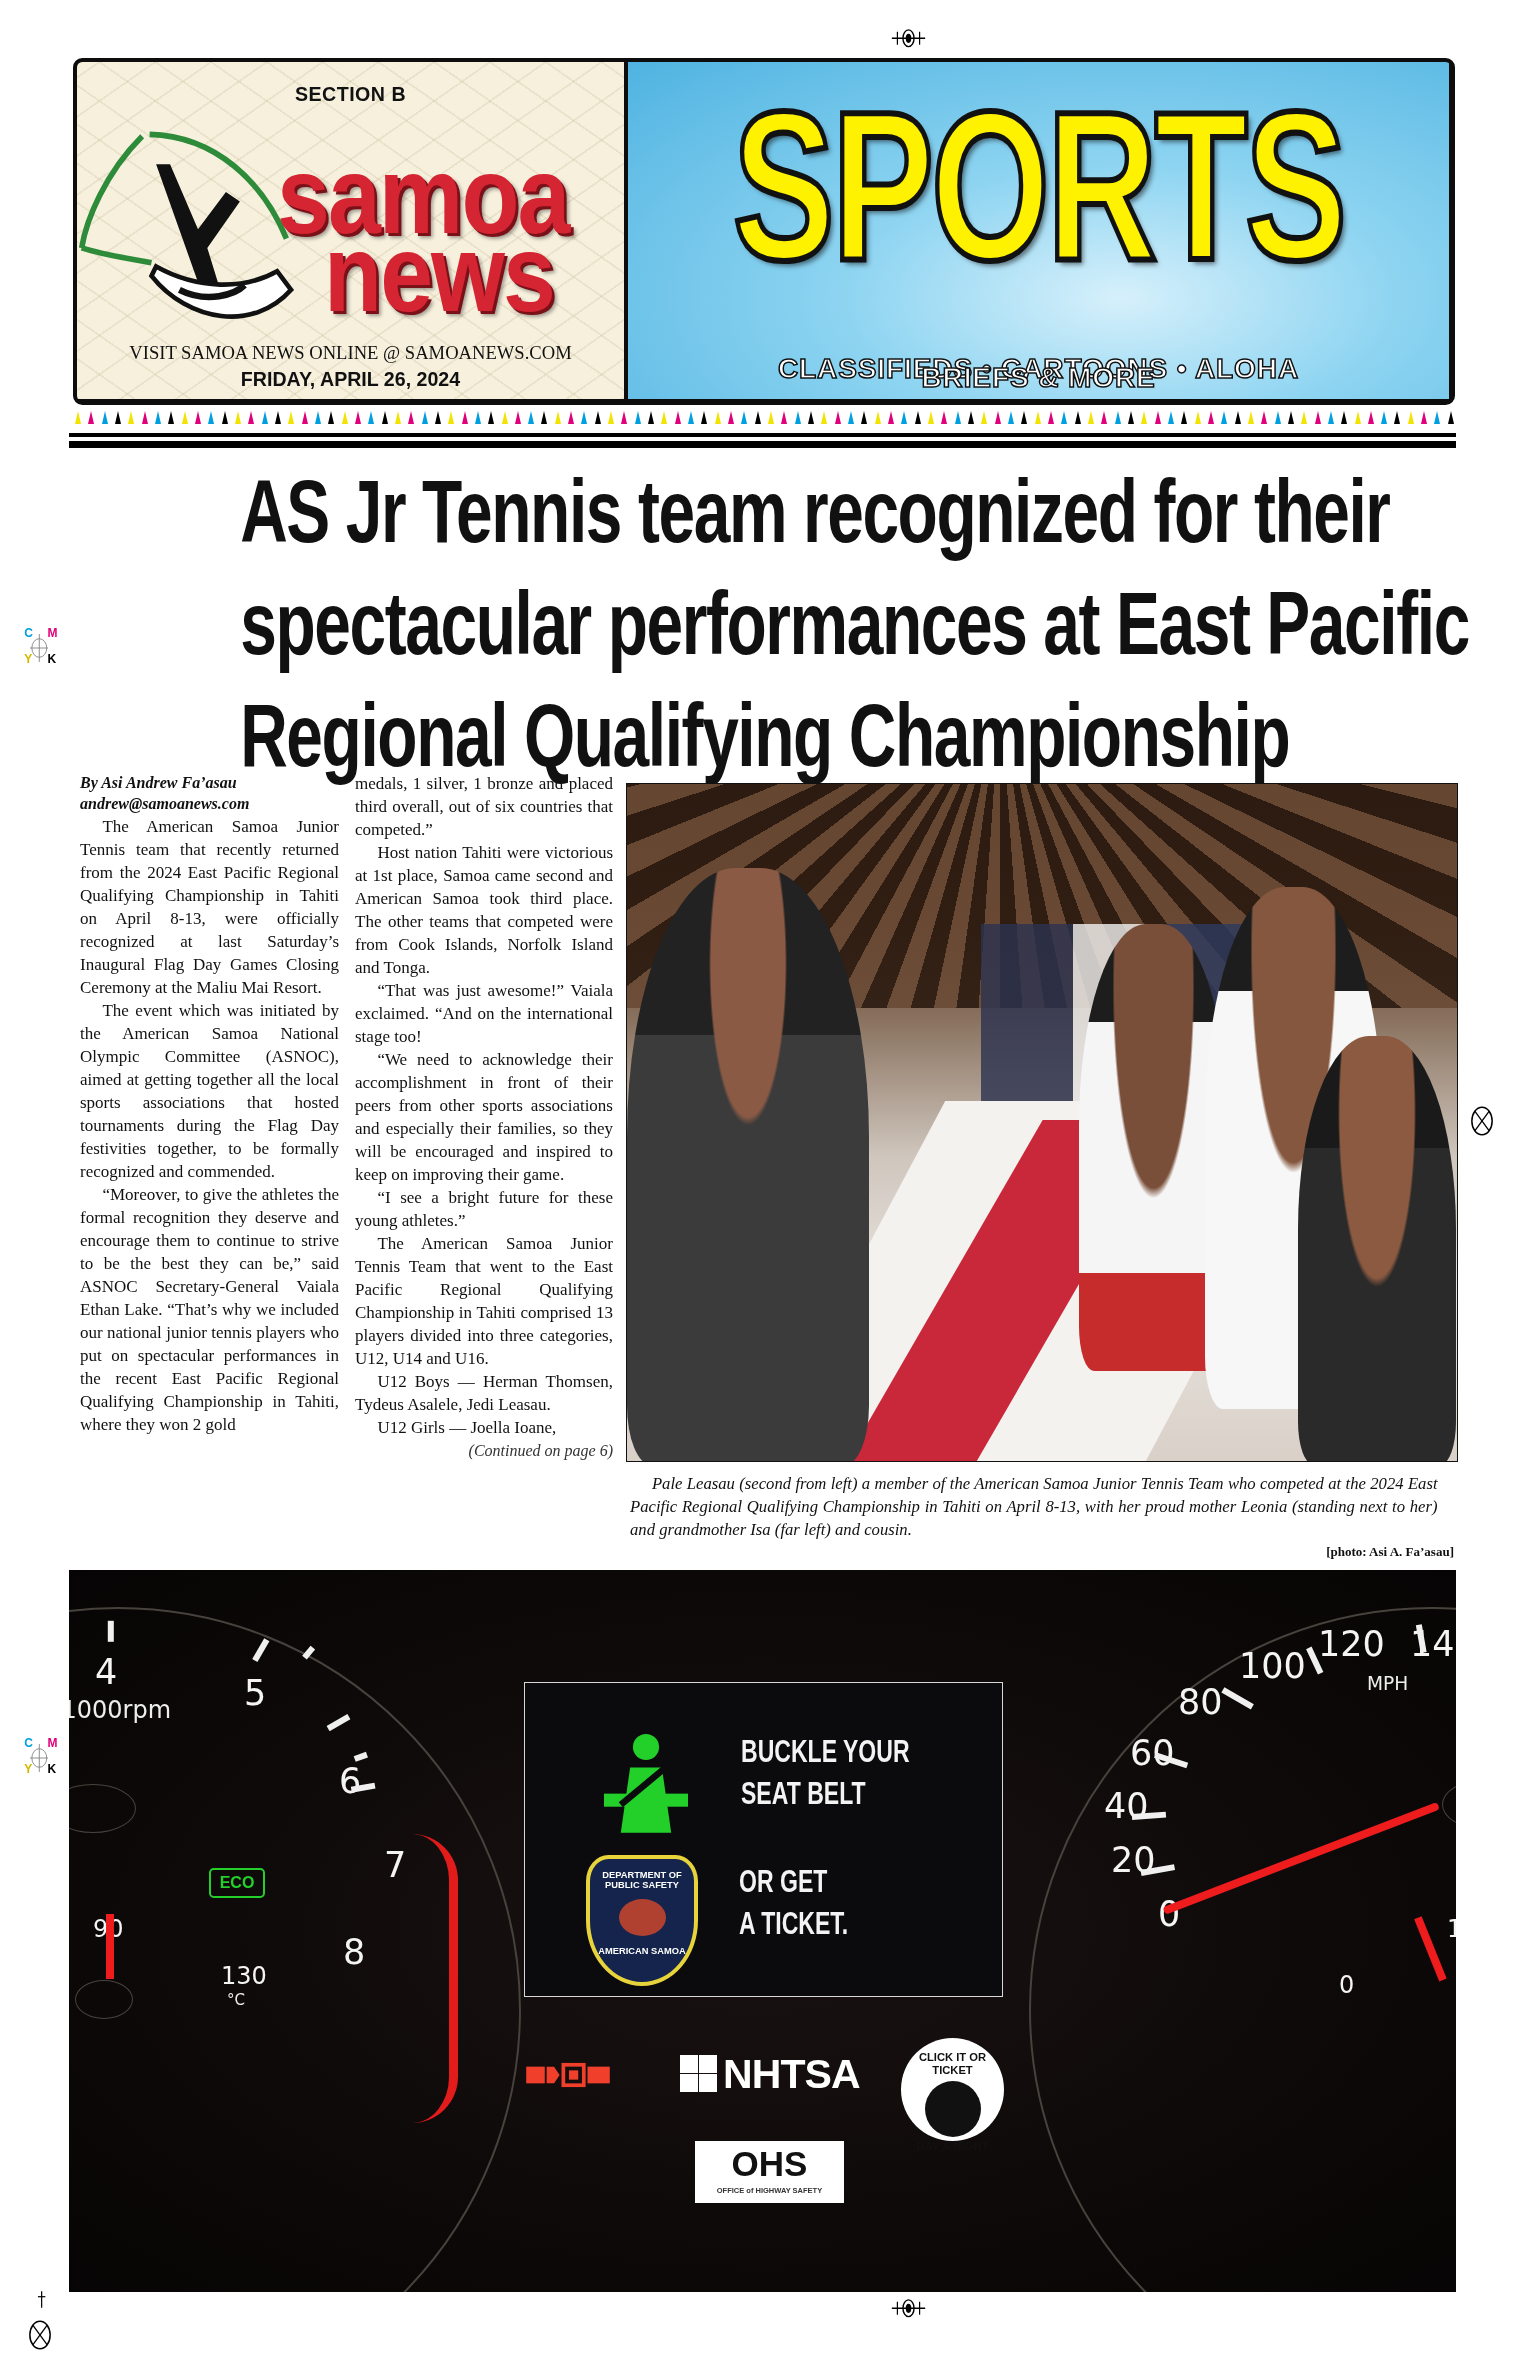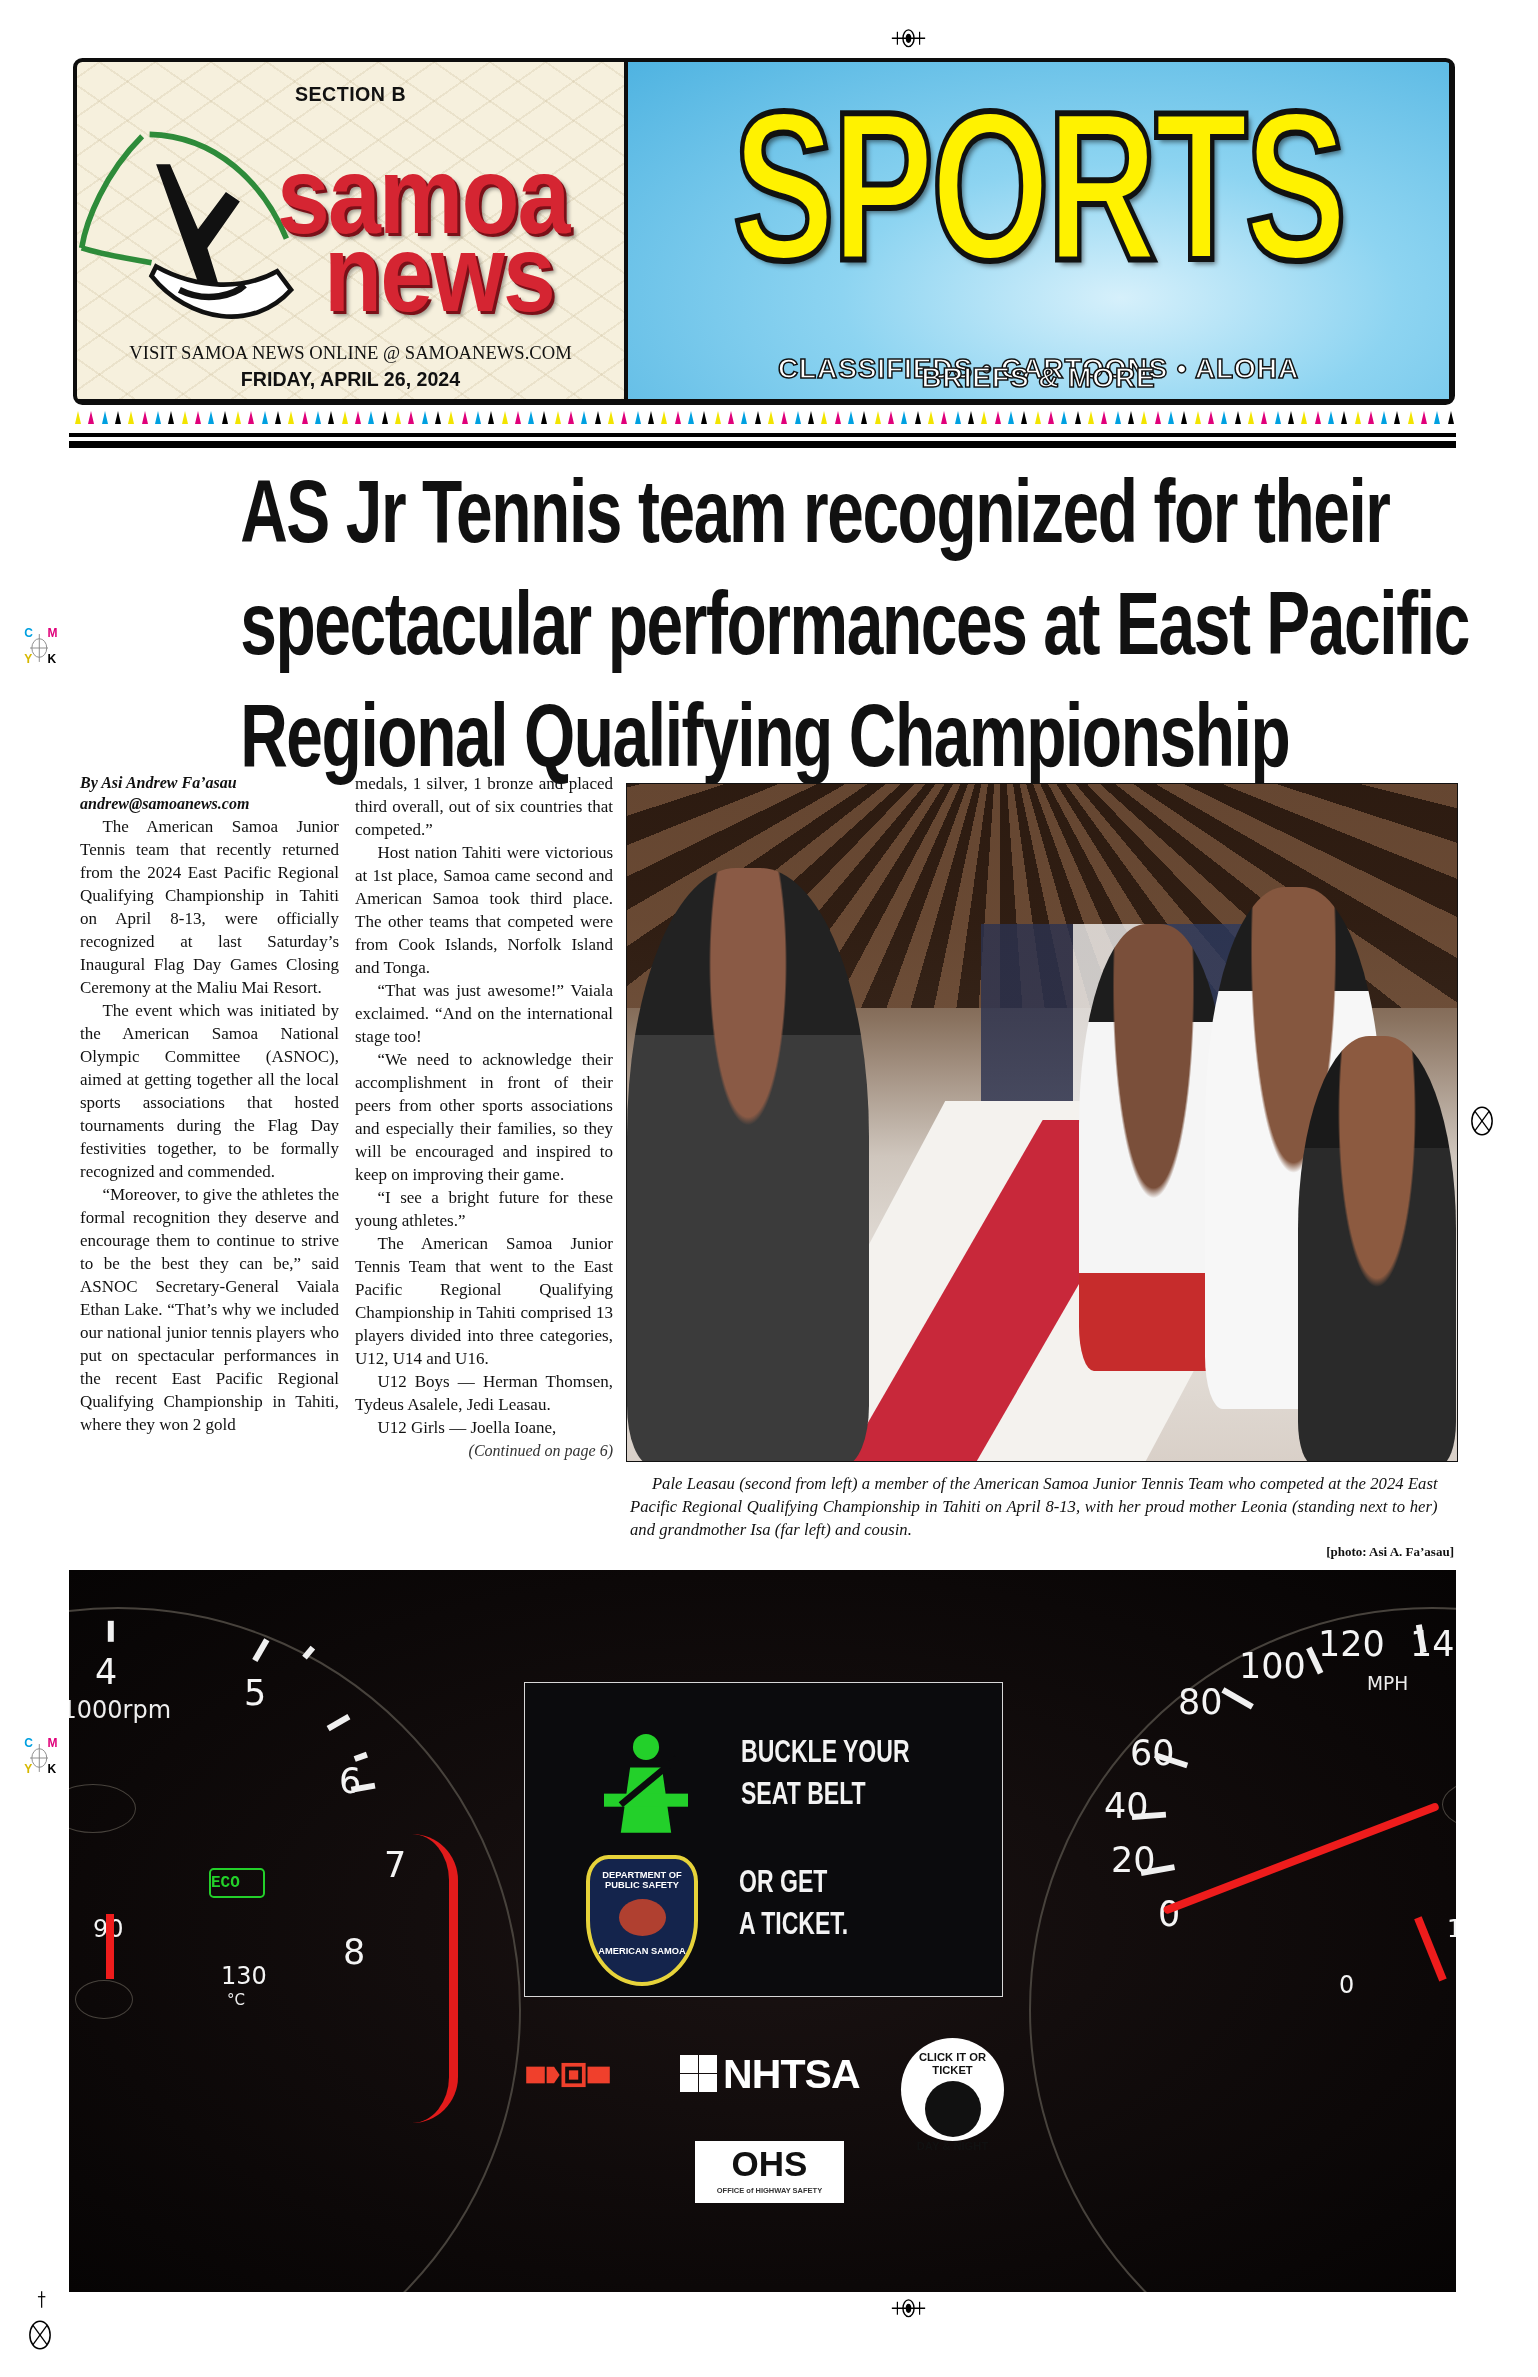--- a/index.html
+++ b/index.html
@@ -70,21 +70,21 @@
   
   .ad { left:69px; top:1570px; width:1387px; height:722px; background:radial-gradient(ellipse at 50% 50%, #1a1212 0%, #0c0808 70%, #060404 100%); overflow:hidden; }
   .gauge-ring { border-radius:50%; border:2.8px solid #47423c; }
   .tach { left:-354px; top:37px; width:802px; height:802px; }
   .speedo { left:960px; top:37px; width:802px; height:802px; }
   .gauge-num { color:#f4f4f4; font-family:"DejaVu Sans", sans-serif; font-size:35px; }
   .gauge-label { color:#eee; font-family:"DejaVu Sans", sans-serif; font-size:24px; }
   .tick { background:#f0f0f0; height:5.6px; width:24px; transform-origin:left center; }
   .redzone { left:343px; top:264px; width:37px; height:289px; border-right:9.3px solid #e21b1b; border-radius:0 186px 186px 0; }
   .needle { background:#ee1c1c; height:8.4px; border-radius:3.7px; transform-origin:left center; }
-  .eco { left:140px; top:298px; width:52px; height:26px; border:2.8px solid #23d02a; border-radius:4.7px; color:#23d02a; font-family:Liberation Mono, monospace; font-weight:bold; font-size:16px; text-align:left; line-height:26px; }
+  .eco { left:140px; top:298px; width:52px; height:26px; border:2.8px solid #23d02a; border-radius:4.7px; color:#23d02a; font-family:Liberation Sans, sans-serif; font-weight:bold; font-size:16px; text-align:center; line-height:26px; }
   .msg-box { left:455px; top:89px; width:477px; height:313px; border:1.9px solid #d8d8d8; background:#0b0b0d;margin-top:23px; }
   .seatbelt-green { left:79px; top:47px; width:84px; height:103px; }
   .msg-text { color:#f3f3f3; font-family:"Liberation Sans", sans-serif; font-weight:bold; font-size:32px; line-height:42px; transform:scaleX(.72); transform-origin:left; white-space:nowrap; }
   .msg-1 { left:216px; top:47px; }
   .msg-2 { left:214px; top:177px; }
   .badge { left:61px; top:172px; width:112px; height:131px; background:#14244c; border:4.7px solid #e7d33a; border-radius:20% 20% 50% 50%; color:#fff; font-family:"Liberation Sans", sans-serif; font-size:9.3px; font-weight:bold; text-align:center; box-sizing:border-box; padding-top:11.2px; }
   .belt-red { left:457px; top:492px; width:84px; height:26px; }
   .nhtsa { left:611px; top:481px; color:#fff; font-family:"Liberation Sans", sans-serif; font-weight:bold; font-size:41px; letter-spacing:-0.9px; }
   .nhtsa-grid { left:611px; top:485px; width:37px; height:37px; display:grid; grid-template-columns:1fr 1fr; gap:1.9px; }
   .nhtsa-grid span { background:#fff; }

